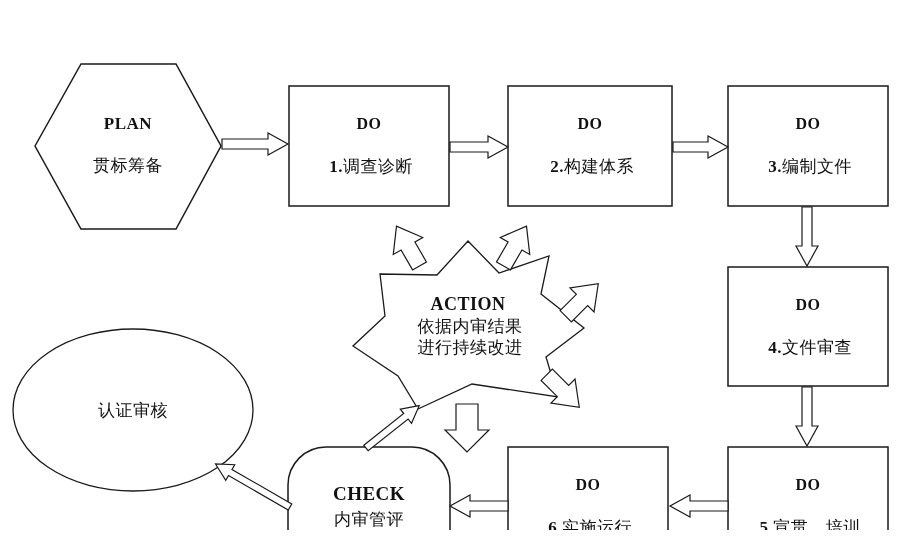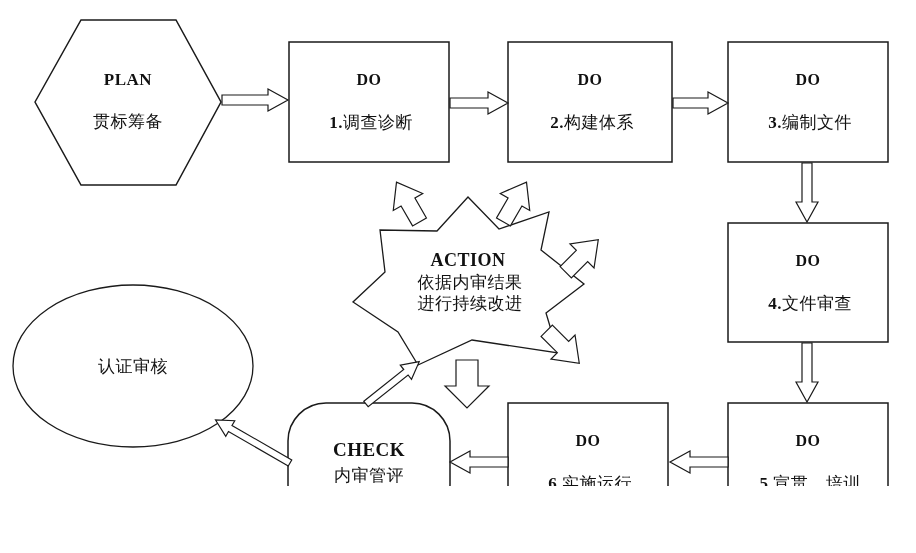--- a/index.html
+++ b/index.html
@@ -2,20 +2,21 @@
 <html><head>
 <meta charset="utf-8">
 <style>
   html,body{margin:0;padding:0;background:#ffffff;}
   .canvas{
     position:relative;
     width:916px;height:486px;
     background:#ffffff;
     font-family:"Liberation Serif","DejaVu Serif",serif;
     overflow:hidden;
+    margin-top:44px;
   }
   svg{display:block;}
   .shape{fill:#ffffff;stroke:#1a1a1a;stroke-width:1.5;}
   .thin{stroke-width:1.3;}
   .arrow{fill:#ffffff;stroke:#1a1a1a;stroke-width:1.2;}
   text{fill:#111111;text-anchor:middle;}
   .en{font-weight:bold;letter-spacing:.5px;}
   .t16{font-size:16px;}
   .t17{font-size:17px;}
   .t18{font-size:18px;}

